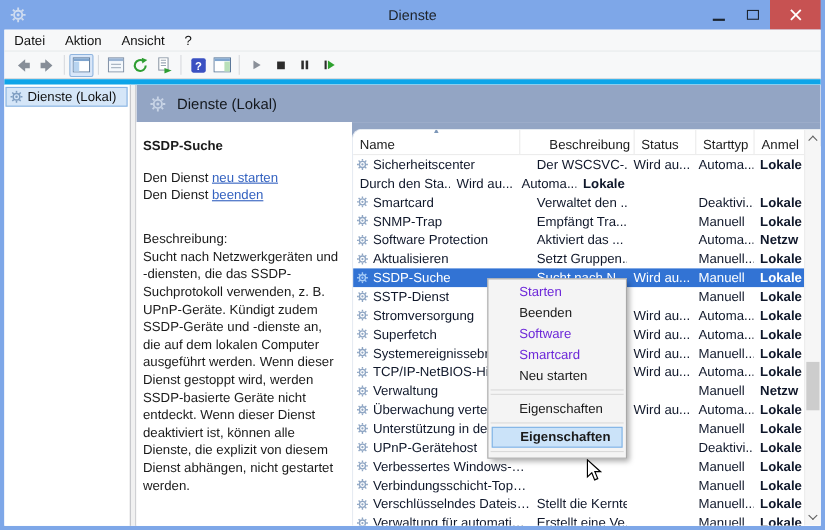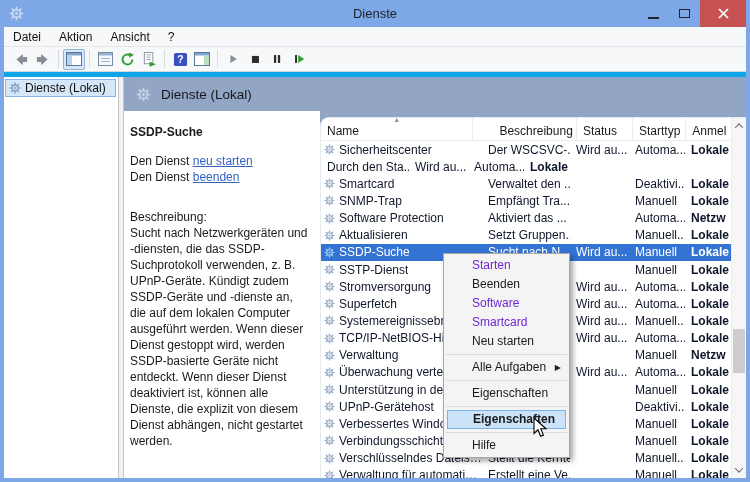--- a/index.html
+++ b/index.html
@@ -519,24 +519,22 @@
   </div>
 </div>
 
 <div class="context-menu" id="context-menu">
     <div class="cm-item disabled"><span>Starten</span></div>
     <div class="cm-item"><span>Beenden</span></div>
     <div class="cm-item disabled"><span>Software</span></div>
     <div class="cm-item disabled"><span>Smartcard</span></div>
     <div class="cm-item"><span>Neu starten</span></div>
     <div class="cm-sep"></div>
-    <div class="cm-item"><span>Alle Aufgaben</span><span class="cm-arrow">▶</span></div>
     <div class="cm-sep"></div>
     <div class="cm-item"><span>Eigenschaften</span></div>
     <div class="cm-sep"></div>
     <div class="cm-item hl"><span>Eigenschaften</span></div>
     <div class="cm-sep"></div>
-    <div class="cm-item"><span>Hilfe</span></div>
   </div>
 
 <svg class="cursor" width="15" height="21" viewBox="0 0 15 21">
   <path d="M1 1 L1 16.5 L5 12.8 L7.6 19.3 L10.4 18.1 L7.8 11.8 L13 11.8 Z" fill="#fff" stroke="#000" stroke-width="1.1"></path>
 </svg>
 
 </body></html>

